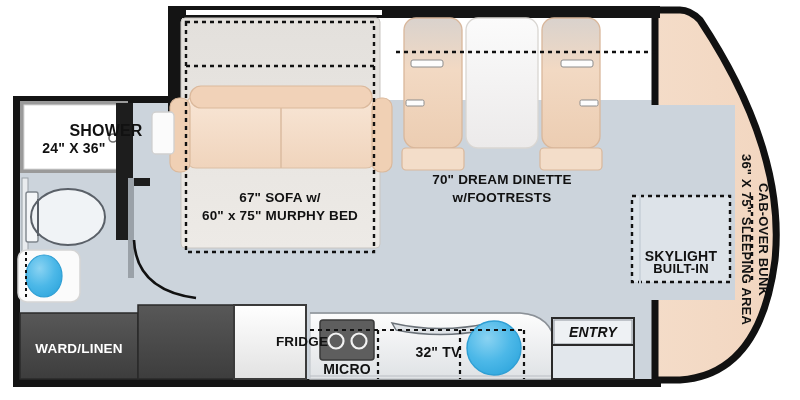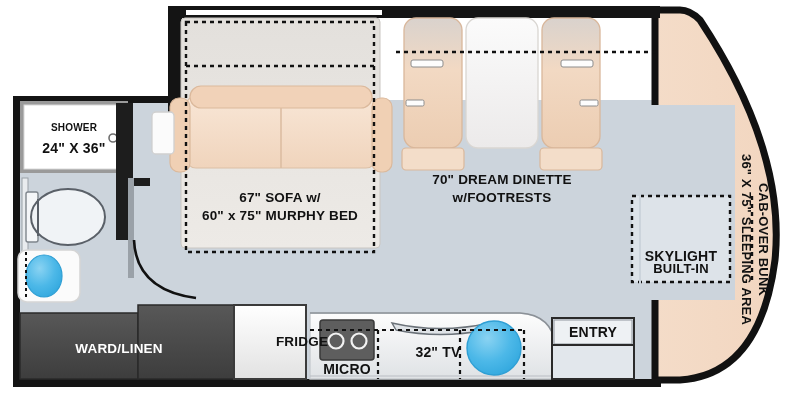--- a/index.html
+++ b/index.html
@@ -203,35 +203,35 @@
     <rect x="552" y="318" width="82" height="61" fill="#e2e7ec" stroke="#2a2a2a" stroke-width="2"></rect>
     <rect x="554" y="320" width="78" height="24" fill="#eef1f4" stroke="#8f969d" stroke-width="1"></rect>
     <line x1="552" y1="345" x2="634" y2="345" stroke="#2a2a2a" stroke-width="2"></line>
   </g>
 
   <g>
     <path d="M 636,100 L 636,105 Q 640,105 640,110 L 640,300 L 636,300" fill="none" stroke="#ccd4dc" stroke-width="2"></path>
   </g>
 </svg>
 
-<div class="lbl" style="left:24px;top:122px;width:100px;font-size:10px;">SHOWER</div>
+<div class="lbl" style="left:24px;top:122px;width:100px;font-size:16px;padding-left:32px;">SHOWER</div>
 <div class="lbl" style="left:24px;top:140px;width:100px;font-size:14px;">24" X 36"</div>
 
 <div class="lbl" style="left:186px;top:190px;width:188px;font-size:13.5px;">67" SOFA w/</div>
 <div class="lbl" style="left:180px;top:208px;width:200px;font-size:13.5px;">60" x 75" MURPHY BED</div>
 
 <div class="lbl" style="left:412px;top:172px;width:180px;font-size:13.5px;">70" DREAM DINETTE</div>
 <div class="lbl" style="left:412px;top:190px;width:180px;font-size:13.5px;">w/FOOTRESTS</div>
 
 <div class="lbl" style="left:637px;top:225px;width:88px;font-size:13px;margin-top:36px;">BUILT-IN</div>
 <div class="lbl" style="left:637px;top:248px;width:88px;font-size:14px;">SKYLIGHT</div>
 
 <div class="lbl vert" style="left:673px;top:232px;width:180px;font-size:13px;transform:rotate(90deg);">CAB-OVER BUNK</div>
 <div class="lbl vert" style="left:656px;top:232px;width:180px;font-size:13px;transform:rotate(90deg);">36" X 75" SLEEPING AREA</div>
 
-<div class="lbl lbl-white" style="left:20px;top:341px;width:118px;font-size:13.5px;padding-left:40px;">WARD/LINEN</div>
+<div class="lbl lbl-white" style="left:20px;top:341px;width:118px;font-size:13.5px;">WARD/LINEN</div>
 <div class="lbl" style="left:234px;top:334px;width:72px;font-size:13.5px;padding-left:32px;">FRIDGE</div>
 
 <div class="lbl" style="left:314px;top:361px;width:66px;font-size:14px;">MICRO</div>
 <div class="lbl" style="left:398px;top:344px;width:80px;font-size:14px;">32" TV</div>
-<div class="lbl" style="left:554px;top:324px;width:78px;font-size:14px;">ENTRY</div>
+<div class="lbl" style="left:554px;top:324px;width:78px;font-size:14px;font-style:italic;">ENTRY</div>
 
 </div>
 
 </body></html>

